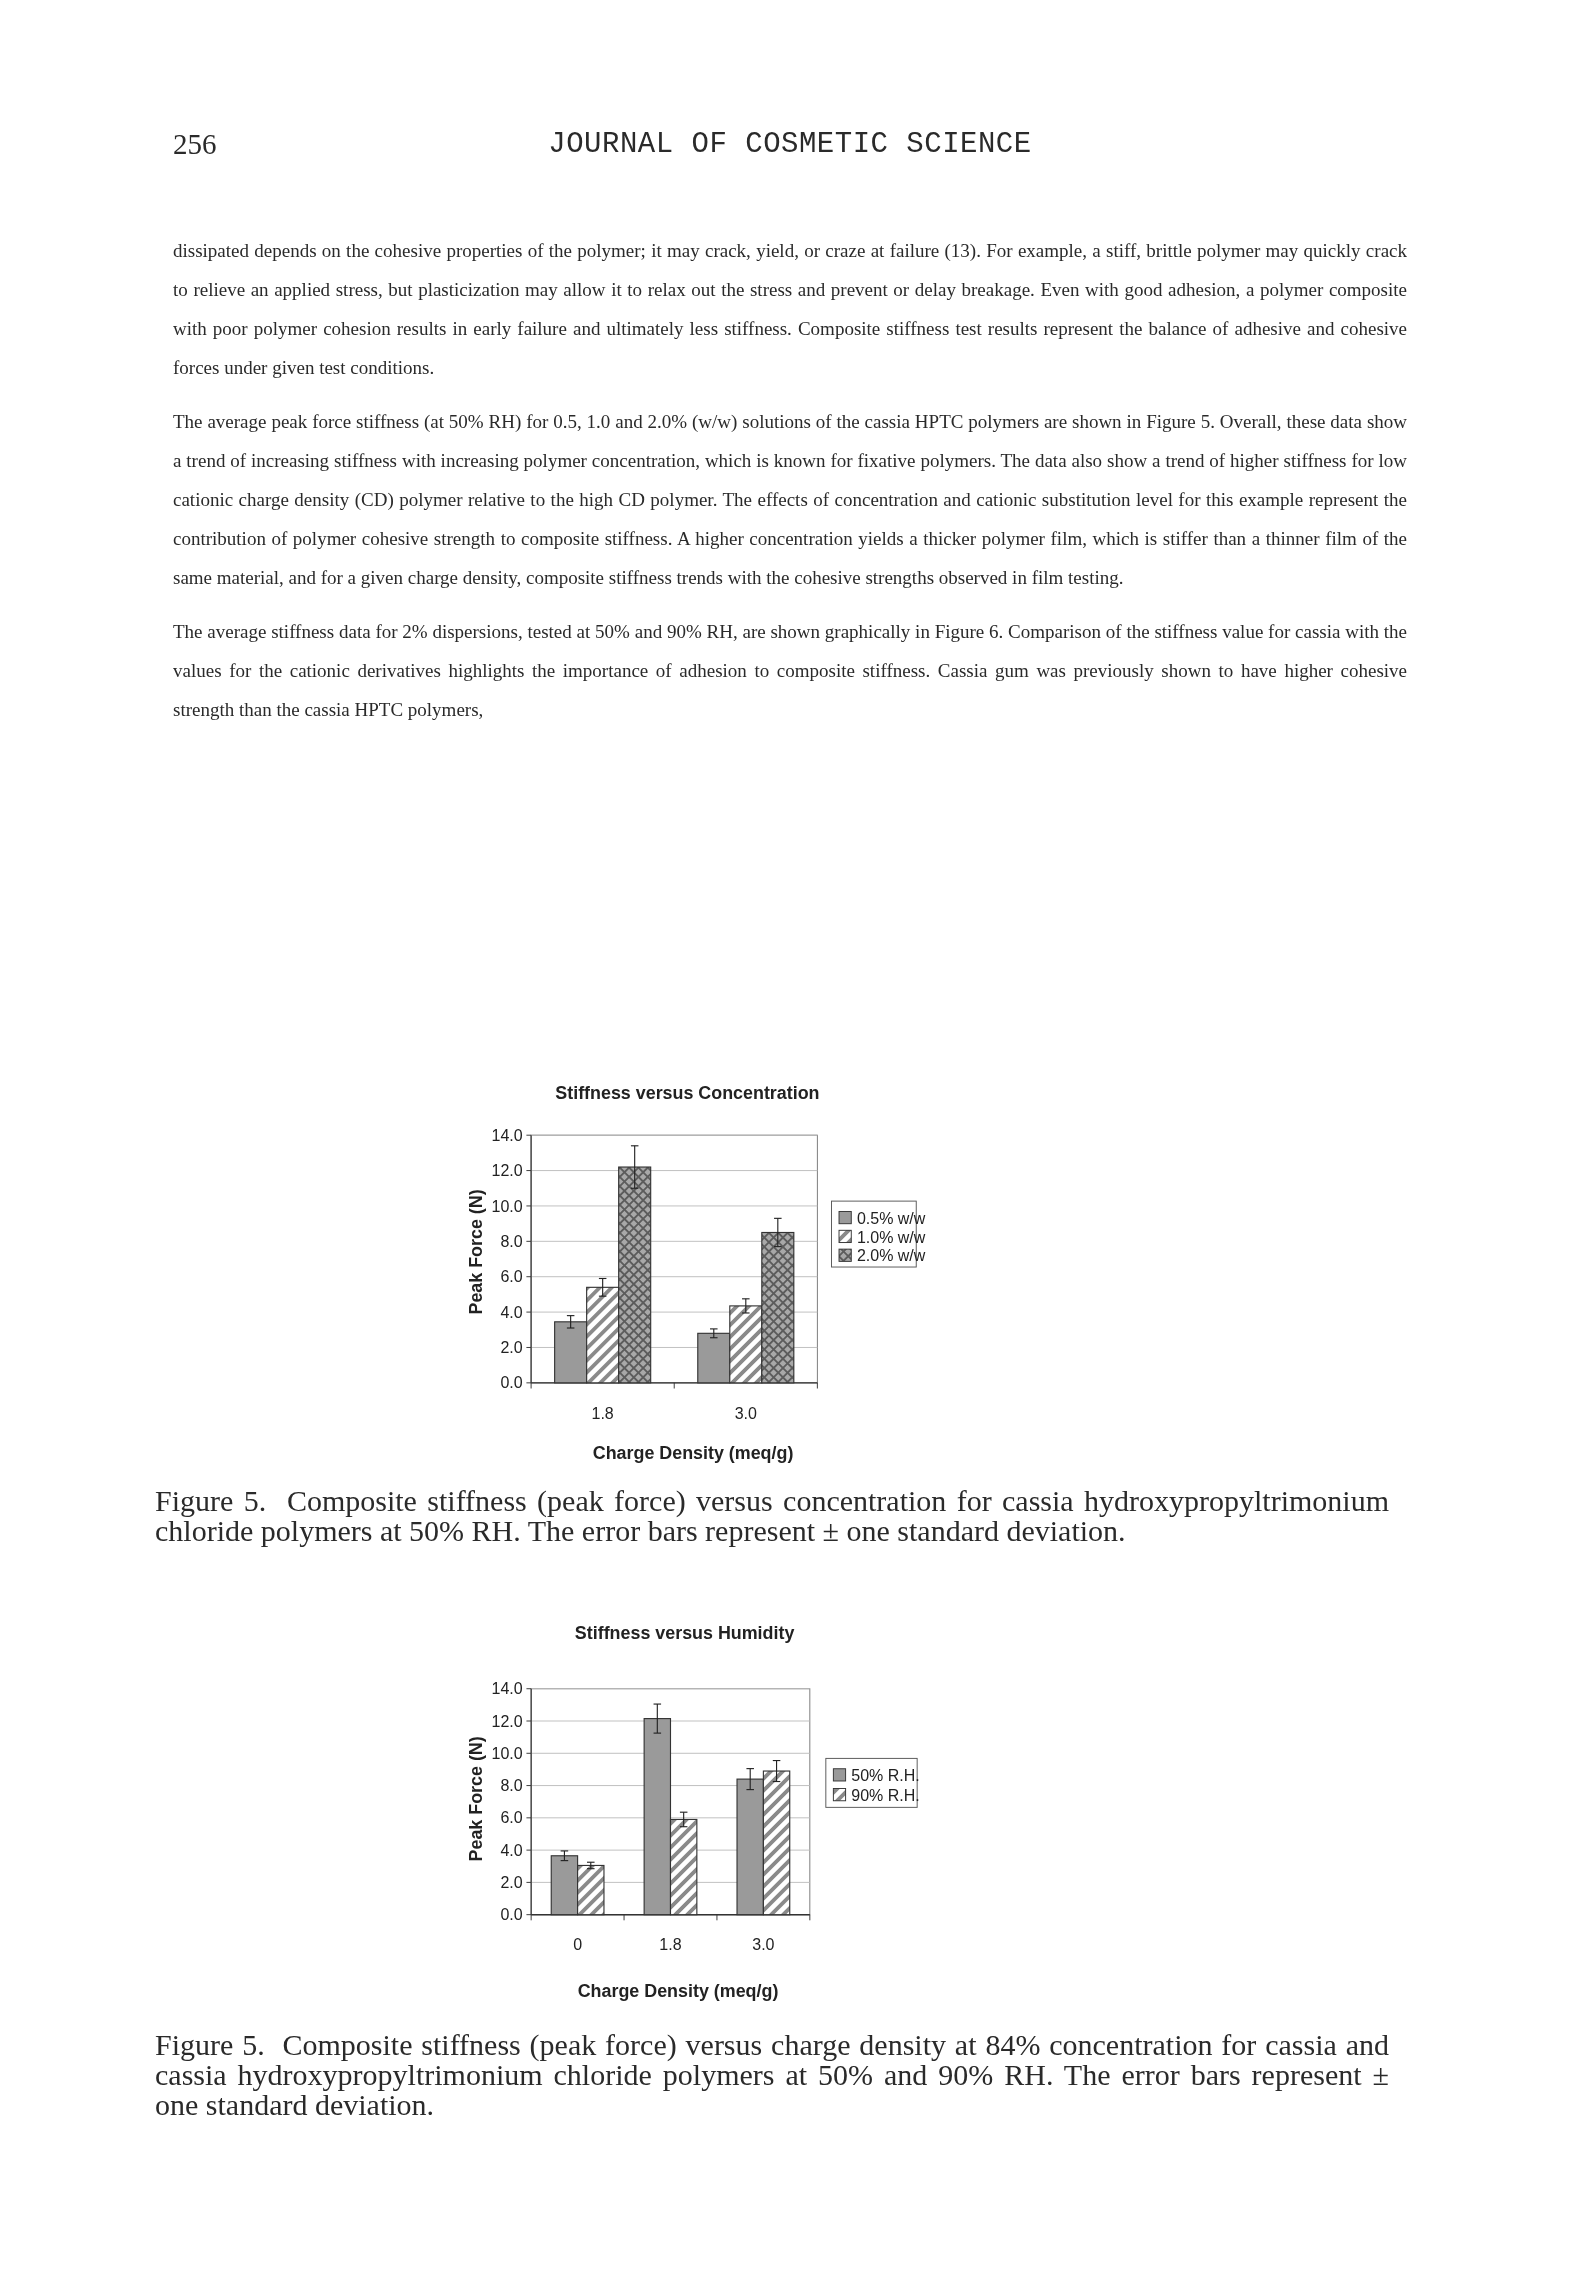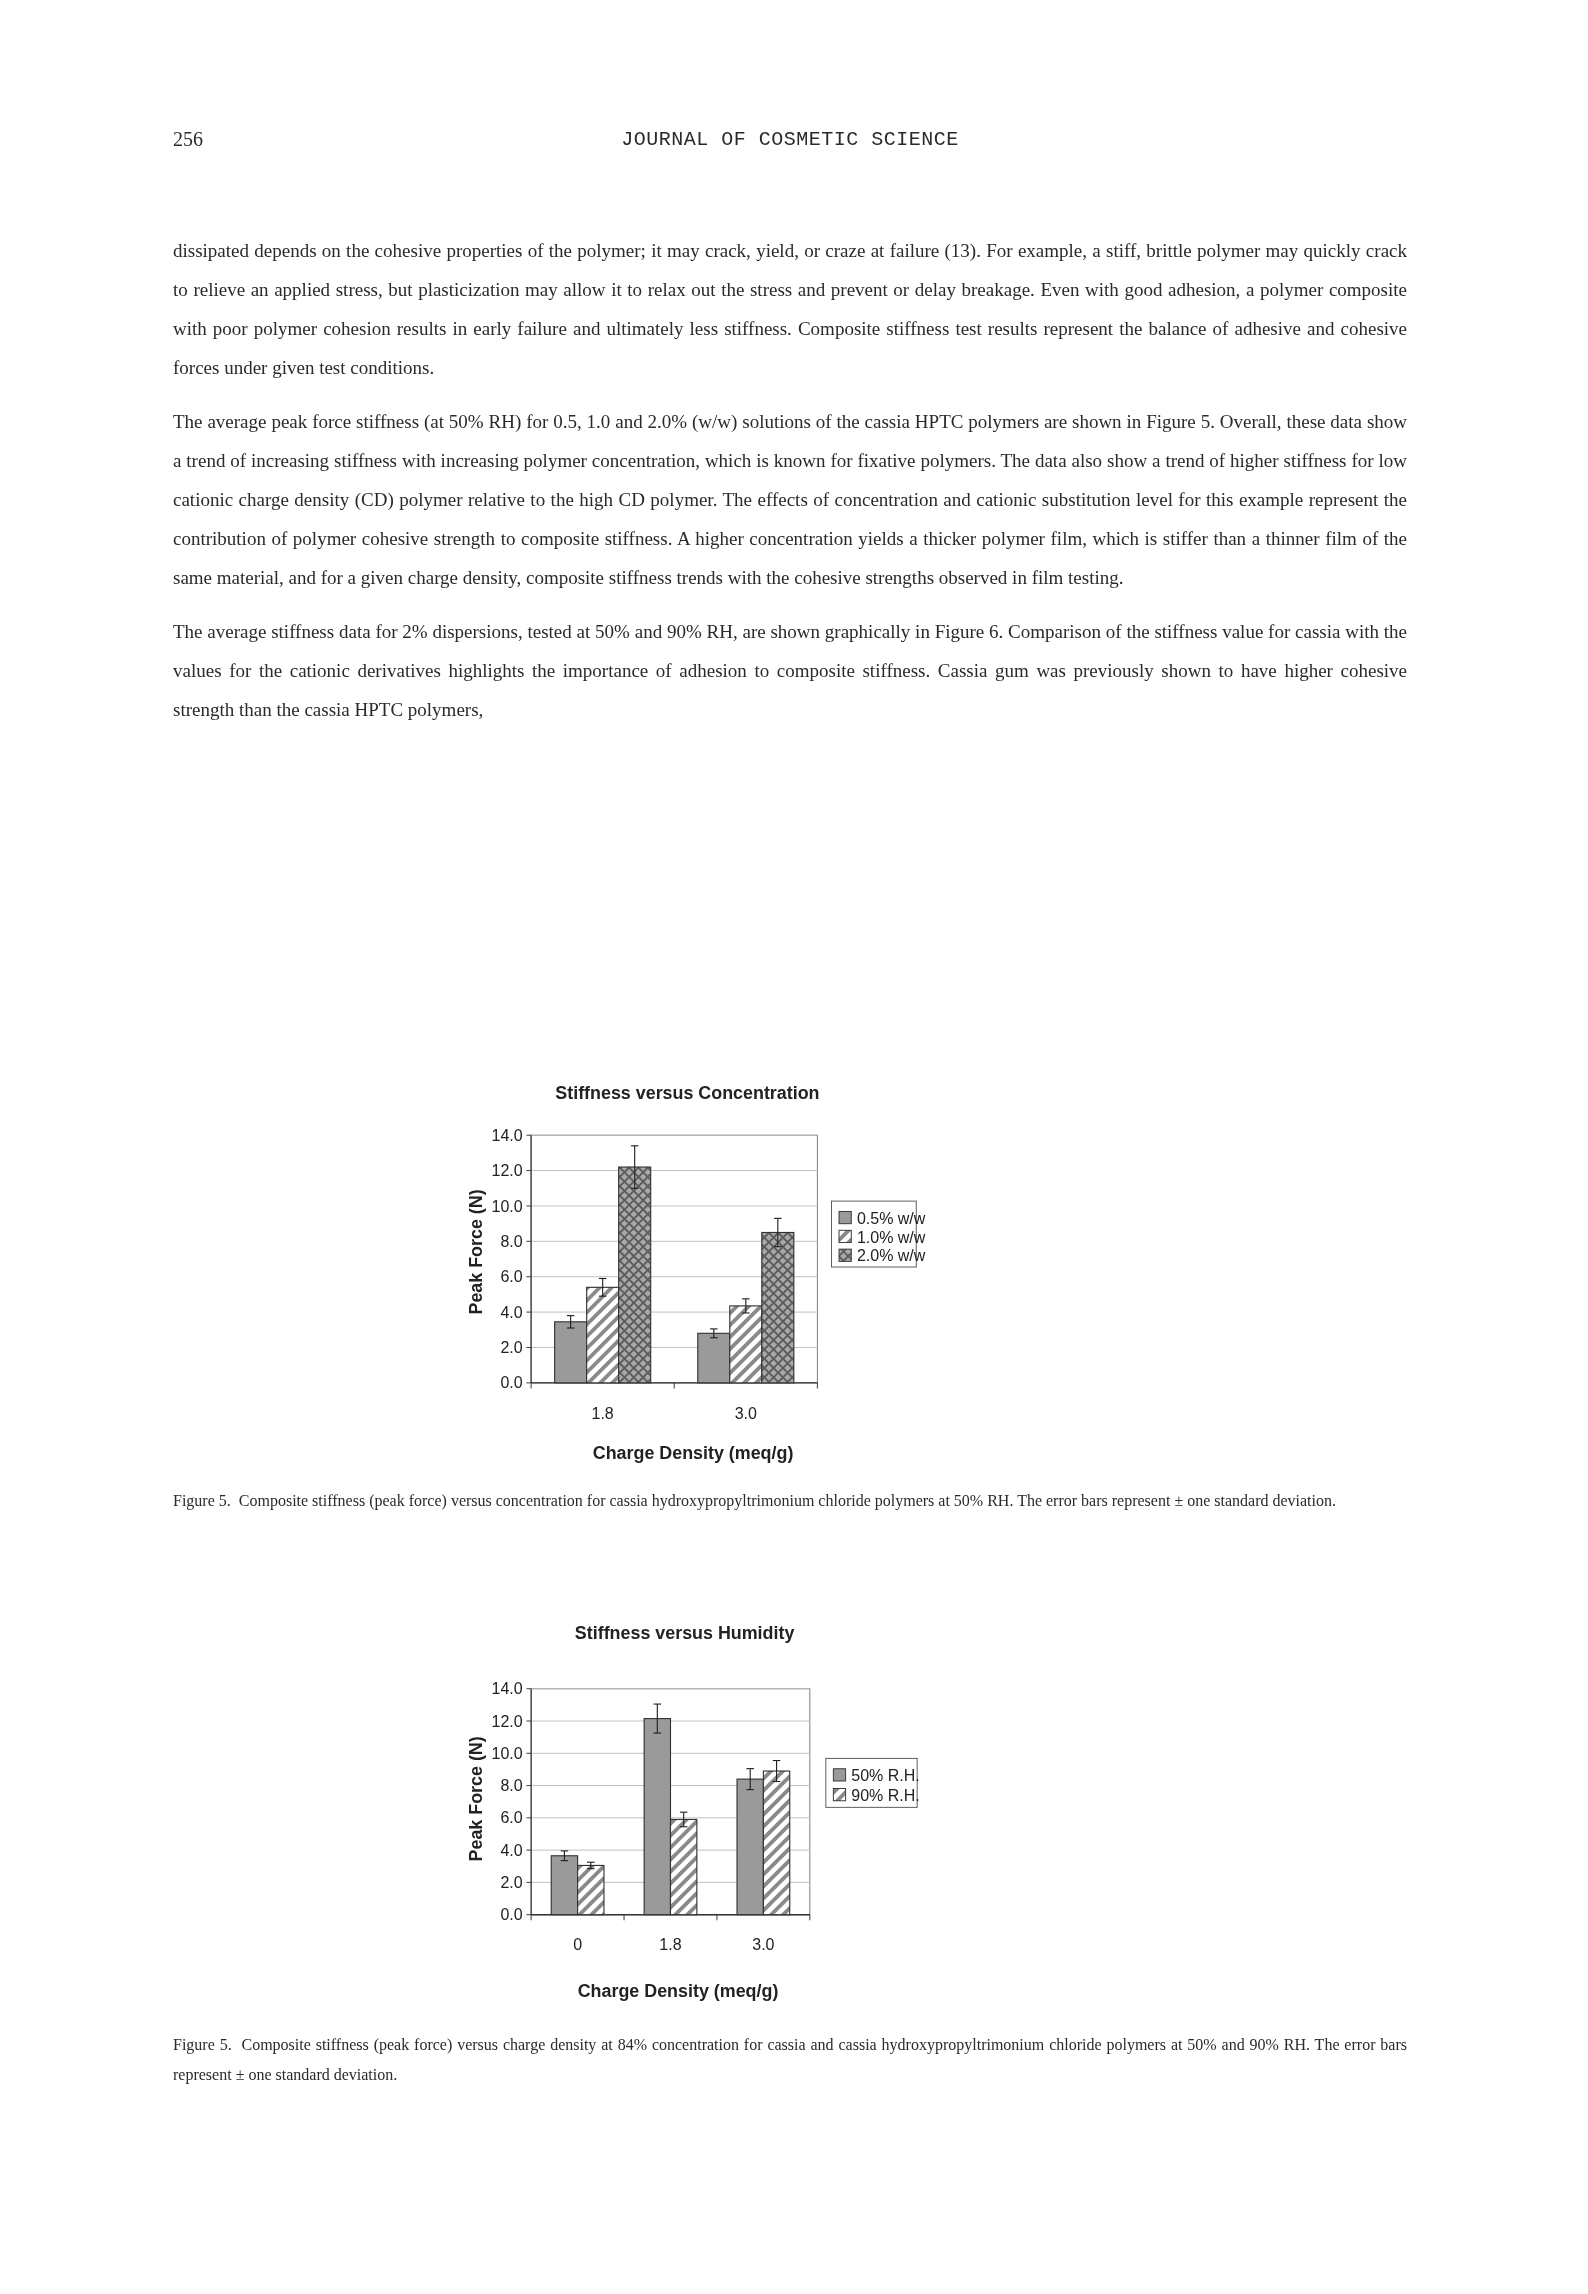--- a/index.html
+++ b/index.html
@@ -1,24 +1,24 @@
 <!DOCTYPE html>
 <html style="font-size:15px"><head>
 <meta charset="utf-8">
 <style>
   html, body { margin:0; padding:0; background:#fff; }
   body { width:1589px; height:2295px; position:relative; overflow:hidden; color:#2a2a2a; }
   .serif { font-family: "Liberation Serif", "DejaVu Serif", serif; }
-  .header { position:absolute; top:128px; left:173px; width:1234px; height:38px; font-size:20px; }
+  .header { position:absolute; top:128px; left:173px; width:1234px; height:38px; font-size:29px; }
   .page-num { position:absolute; left:0; top:0; }
   .journal { position:absolute; left:0; right:0; top:0; text-align:center; letter-spacing:0.5px;font-family:Liberation Mono, monospace; }
   .body-text { position:absolute; left:173px; width:1234px; font-size:19px; line-height:39px; text-align:justify; }
   .body-text p { margin:0 0 15px 0; }
   .chart { position:absolute; }
-  .caption { position:absolute; left:173px; width:1234px; font-size:16px; line-height:30px; text-align:justify; }
+  .caption { position:absolute; left:155px; width:1234px; font-size:30px; line-height:30px; text-align:justify; }
   .caption b { font-weight:normal; }
   svg text { font-family: "Liberation Sans", "DejaVu Sans", sans-serif; }
 </style>
 </head>
 <body>
 
 <div class="header serif">
   <span class="page-num">256</span>
   <span class="journal">JOURNAL OF COSMETIC SCIENCE</span>
 </div>

